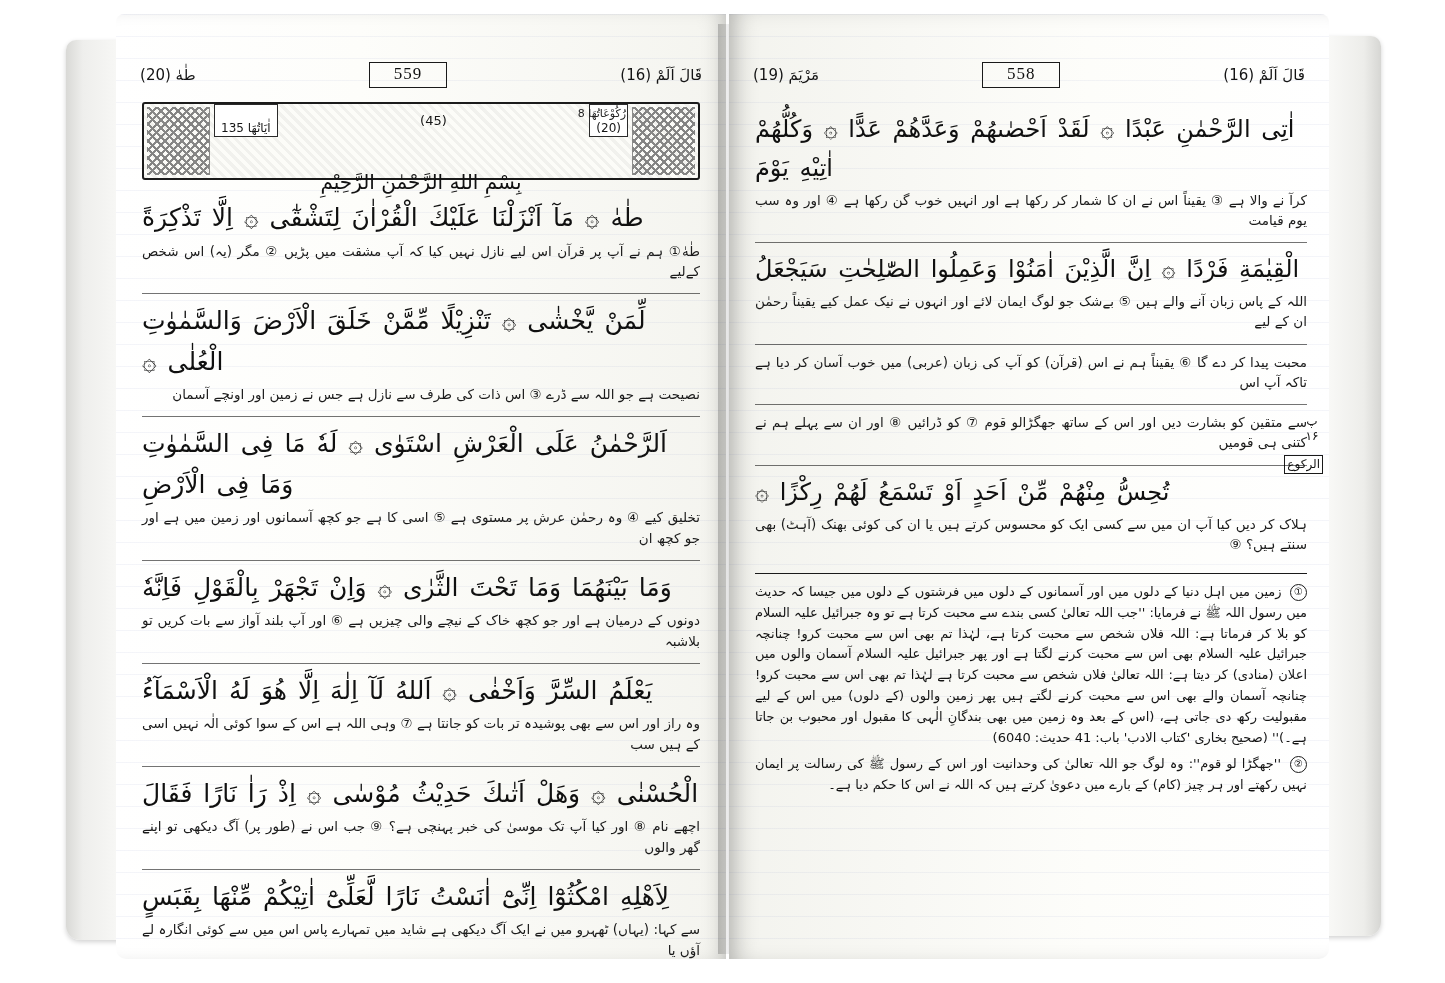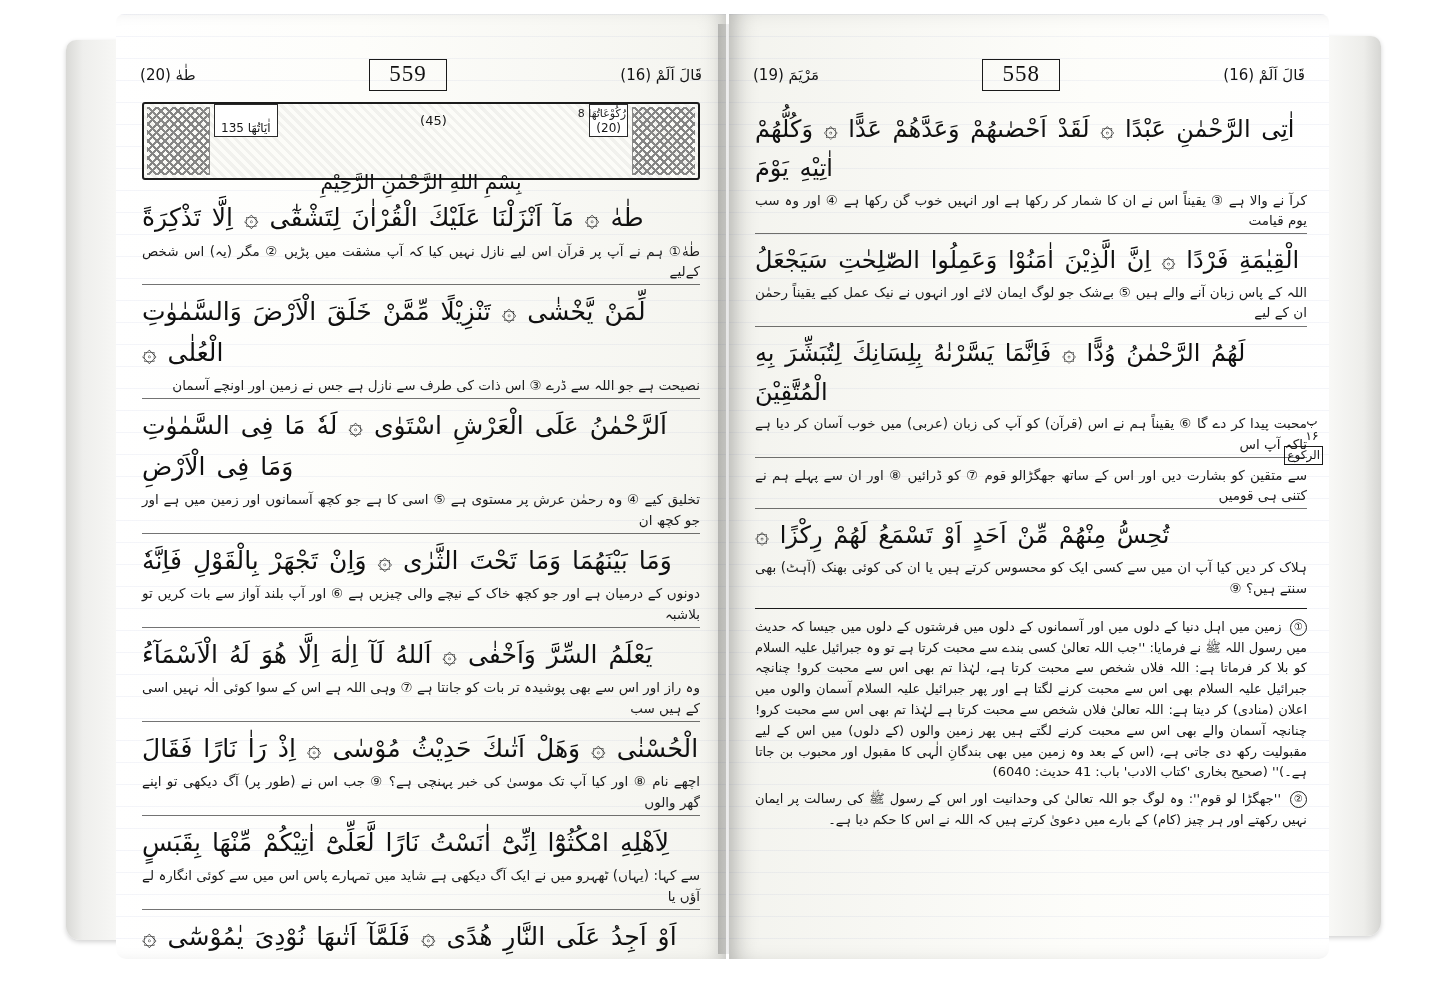--- a/index.html
+++ b/index.html
@@ -109,21 +109,21 @@
   }
   .hdr .side {
     font-size: 15px;
     color: #141414;
     white-space: nowrap;
   }
   .pagenum {
     border: 1.6px solid #1a1a1a;
     min-width: 58px;
     text-align: center;
-    font-size: 23px;
+    font-size: 17px;
     padding: 1px 9px 3px;
     letter-spacing: 1px;
     color: #111;
     font-family: "Liberation Serif", serif;
   }
 
   
   .surah-band {
     position: absolute;
     top: 88px;
@@ -216,21 +216,21 @@
   }
   .ayah.dense { font-size: 24px; }
 
   .trans {
     font-size: 13.5px;
     line-height: 1.5;
     color: #1b1b1b;
     text-align: justify;
     margin: 0 0 7px;
     border-bottom: 1px solid rgba(0,0,0,0.55);
-    padding-bottom: 3px;
+    padding-bottom: 12px;
     font-family: "DejaVu Sans", sans-serif;
   }
   .trans.noline { border-bottom: none; }
 
   .rule {
     border: none;
     border-top: 1px solid #1a1a1a;
     margin: 6px 0 8px;
   }
 
@@ -263,21 +263,21 @@
     font-size: 12px;
     color: #151515;
     direction: rtl;
     text-align: center;
     line-height: 1.25;
   }
   .margin-mark .box {
     border: 1px solid #1a1a1a;
     padding: 1px 2px;
     display: inline-block;
-    margin-top: 2px;
+    margin-top: 11px;
   }
 
   
   .showthrough {
     position: absolute;
     inset: 0;
     opacity: 0.085;
     pointer-events: none;
     background:
       repeating-linear-gradient(to bottom, rgba(20,40,140,0.55) 0 1px, rgba(0,0,0,0) 1px 22px);
@@ -383,21 +383,20 @@
           <div class="ayah dense">اٰتِى الرَّحْمٰنِ عَبْدًا ۞ لَقَدْ اَحْصٰىهُمْ وَعَدَّهُمْ عَدًّا ۞ وَكُلُّهُمْ اٰتِيْهِ يَوْمَ</div>
           <div class="trans">کرآ نے والا ہے ③ یقیناً اس نے ان کا شمار کر رکھا ہے اور انہیں خوب گن رکھا ہے ④ اور وہ سب یوم قیامت</div>
         </div>
 
         <div>
           <div class="ayah dense">الْقِيٰمَةِ فَرْدًا ۞ اِنَّ الَّذِيْنَ اٰمَنُوْا وَعَمِلُوا الصّٰلِحٰتِ سَيَجْعَلُ</div>
           <div class="trans">اللہ کے پاس زبان آنے والے ہیں ⑤ بےشک جو لوگ ایمان لائے اور انہوں نے نیک عمل کیے یقیناً رحمٰن ان کے لیے</div>
         </div>
 
         <div>
-          <div class="ayah dense">لَهُمُ الرَّحْمٰنُ وُدًّا ۞ فَاِنَّمَا يَسَّرْنٰهُ بِلِسَانِكَ لِتُبَشِّرَ بِهِ الْمُتَّقِيْنَ</div>
           <div class="trans">محبت پیدا کر دے گا ⑥ یقیناً ہم نے اس (قرآن) کو آپ کی زبان (عربی) میں خوب آسان کر دیا ہے تاکہ آپ اس</div>
         </div>
 
         <div>
           <div class="trans">سے متقین کو بشارت دیں اور اس کے ساتھ جھگڑالو قوم ⑦ کو ڈرائیں ⑧ اور ان سے پہلے ہم نے کتنی ہی قومیں</div>
         </div>
 
         <div>
           <div class="ayah dense">تُحِسُّ مِنْهُمْ مِّنْ اَحَدٍ اَوْ تَسْمَعُ لَهُمْ رِكْزًا ۞</div>
           <div class="trans noline">ہلاک کر دیں کیا آپ ان میں سے کسی ایک کو محسوس کرتے ہیں یا ان کی کوئی بھنک (آہٹ) بھی سنتے ہیں؟ ⑨</div>

